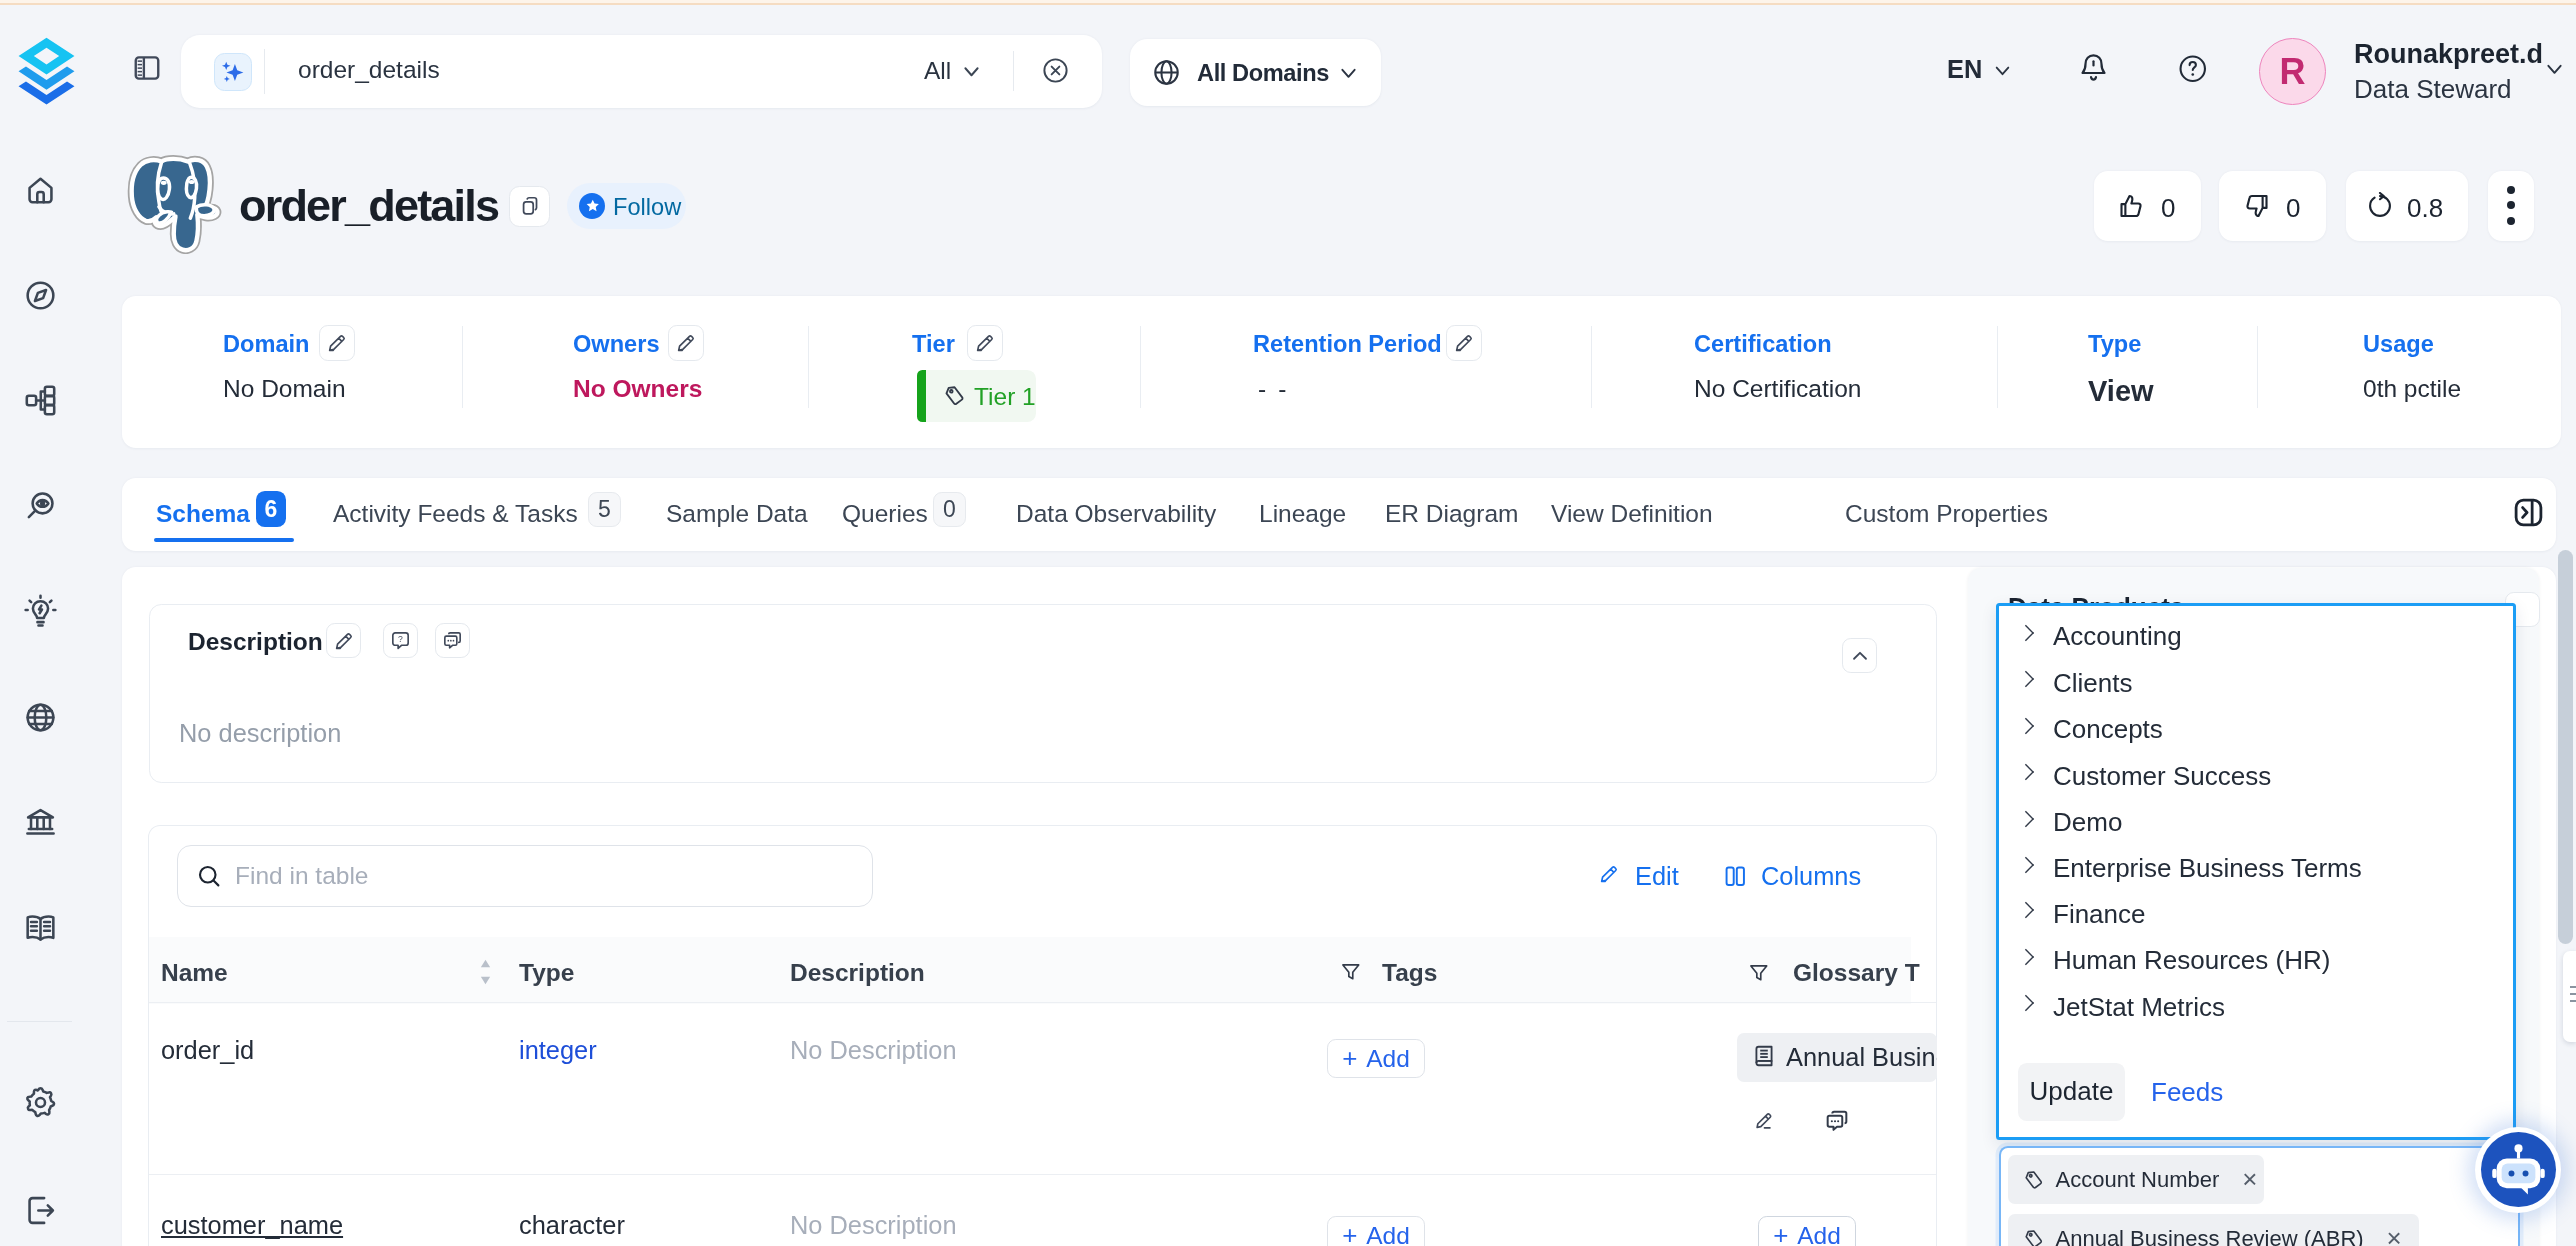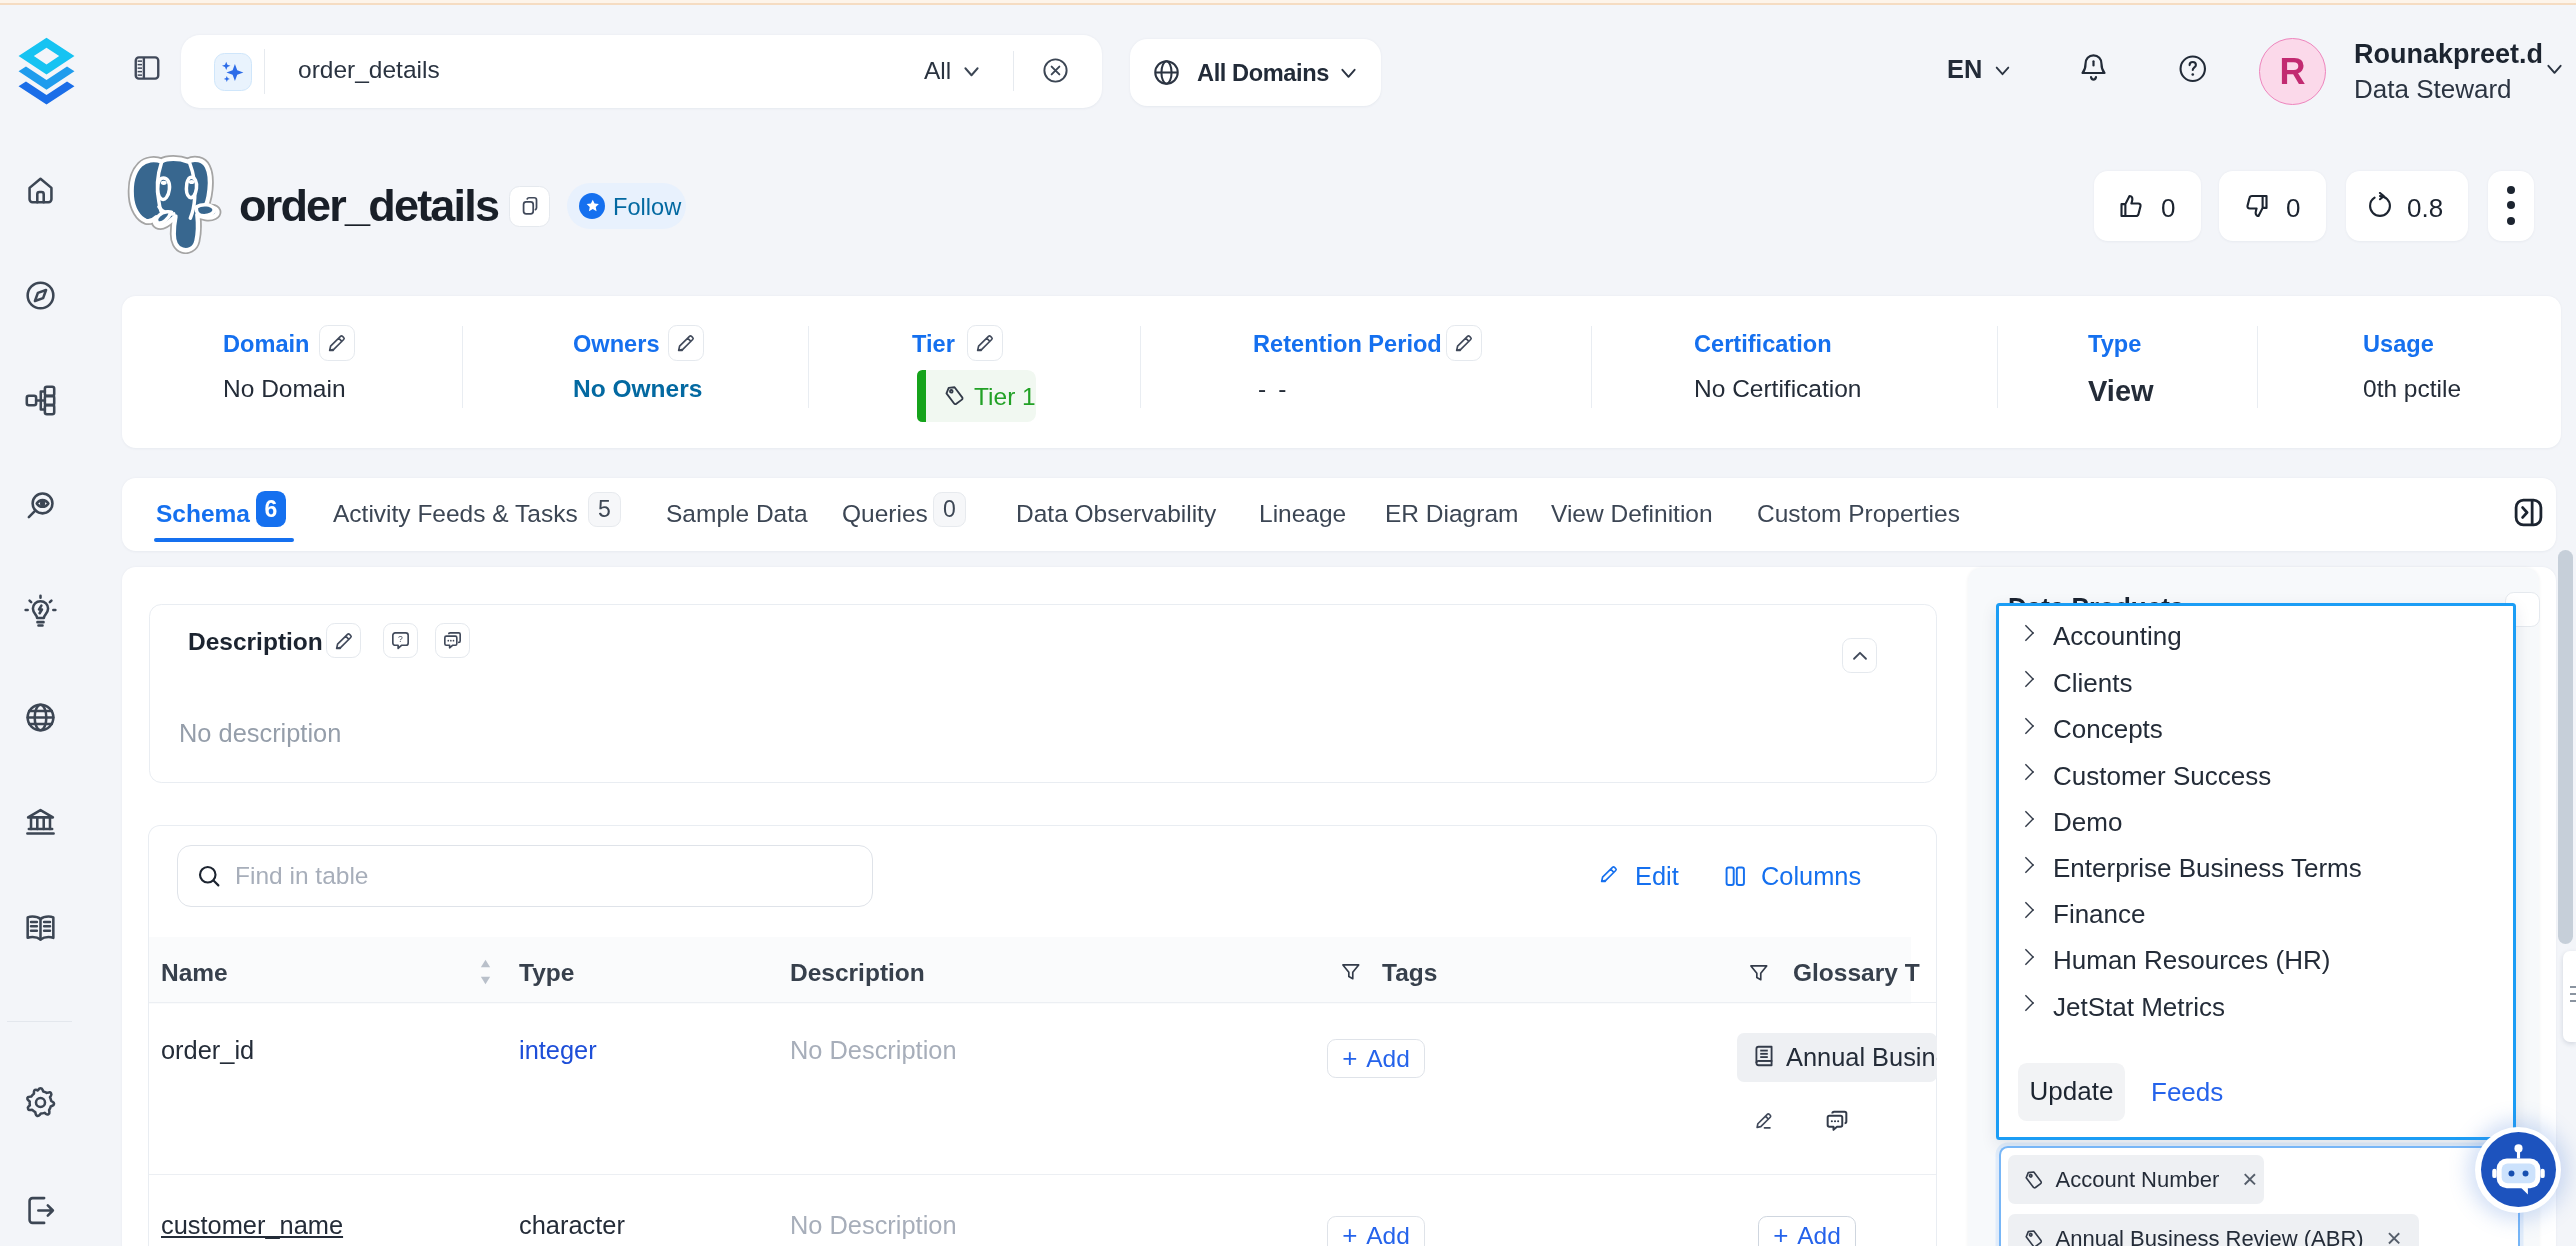--- a/index.html
+++ b/index.html
@@ -241,21 +241,21 @@
       <path d="M4 20 L8.5 19 L19.3 8.2 C19.9 7.6 19.9 6.6 19.3 6 L18 4.7 C17.4 4.1 16.4 4.1 15.8 4.7 L5 15.5 L4 20 Z M13.8 6.7 L17.3 10.2 M4.5 20 L8 20" fill="none"></path>
     </svg>
   <div class="abs" style="left:223px;top:375px;font-size:24.5px;color:#242c38;">No Domain</div>
   <div class="vdiv" style="left:462px;"></div>
 
   <div class="abs" style="left:573px;top:331px;font-size:23.6px;font-weight:700;color:#1570ef;">Owners</div>
   <div class="abs editbtn" style="left:668px;top:325px;"></div>
   <svg class="abs pencil" style="left:675px;top:332px" viewBox="0 0 24 24">
       <path d="M4 20 L8.5 19 L19.3 8.2 C19.9 7.6 19.9 6.6 19.3 6 L18 4.7 C17.4 4.1 16.4 4.1 15.8 4.7 L5 15.5 L4 20 Z M13.8 6.7 L17.3 10.2 M4.5 20 L8 20" fill="none"></path>
     </svg>
-  <div class="abs" style="left:573px;top:375px;font-size:24.5px;font-weight:600;color:#0369a1;">No Owners</div>
+  <div class="abs" style="left:573px;top:375px;font-size:24.5px;font-weight:600;color:#be185d;">No Owners</div>
   <div class="vdiv" style="left:808px;"></div>
 
   <div class="abs" style="left:912px;top:331px;font-size:23.6px;font-weight:700;color:#1570ef;">Tier</div>
   <div class="abs editbtn" style="left:967px;top:325px;"></div>
   <svg class="abs pencil" style="left:974px;top:332px" viewBox="0 0 24 24">
       <path d="M4 20 L8.5 19 L19.3 8.2 C19.9 7.6 19.9 6.6 19.3 6 L18 4.7 C17.4 4.1 16.4 4.1 15.8 4.7 L5 15.5 L4 20 Z M13.8 6.7 L17.3 10.2 M4.5 20 L8 20" fill="none"></path>
     </svg>
   <div class="abs" style="left:917px;top:370px;width:119px;height:52px;background:#f1f8f1;border-radius:8.8px;"></div>
   <div class="abs" style="left:917px;top:370px;width:8.8px;height:52px;background:#15a31b;border-radius:5.3px 0 0 5.3px;"></div>
   <svg class="abs" style="left:942px;top:383px" width="24.5" height="24.5" viewBox="0 0 24 24" fill="none" stroke="#333b49" stroke-width="1.8">
@@ -292,21 +292,21 @@
   <div class="abs" style="left:154px;top:538px;width:140px;height:4.4px;background:#1570ef;border-radius:2.6px;"></div>
   <div class="abs tabtxt" style="left:333px;">Activity Feeds &amp; Tasks</div>
   <div class="abs tabbadge" style="left:588px;">5</div>
   <div class="abs tabtxt" style="left:666px;">Sample Data</div>
   <div class="abs tabtxt" style="left:842px;">Queries</div>
   <div class="abs tabbadge" style="left:933px;">0</div>
   <div class="abs tabtxt" style="left:1016px;">Data Observability</div>
   <div class="abs tabtxt" style="left:1259px;">Lineage</div>
   <div class="abs tabtxt" style="left:1385px;">ER Diagram</div>
   <div class="abs tabtxt" style="left:1551px;">View Definition</div>
-  <div class="abs tabtxt" style="left:1757px;">Custom Properties</div>
+  <div class="abs tabtxt" style="left:1845px;">Custom Properties</div>
   <svg class="abs" style="left:2511px;top:495px" width="35" height="35" viewBox="0 0 24 24" fill="none" stroke="#1c2430" stroke-width="1.9">
     <rect x="3.5" y="3.5" width="17" height="17" rx="5"></rect>
     <line x1="14.5" y1="3.5" x2="14.5" y2="20.5"></line>
     <path d="M8 8.6 L11 12 L8 15.4" stroke-linecap="round" stroke-linejoin="round"></path>
   </svg>
 </div>
 
 <div class="abs card" style="left:122px;top:567px;width:2434px;height:691px;border-radius:14px;"></div>
 <div id="content">
 

